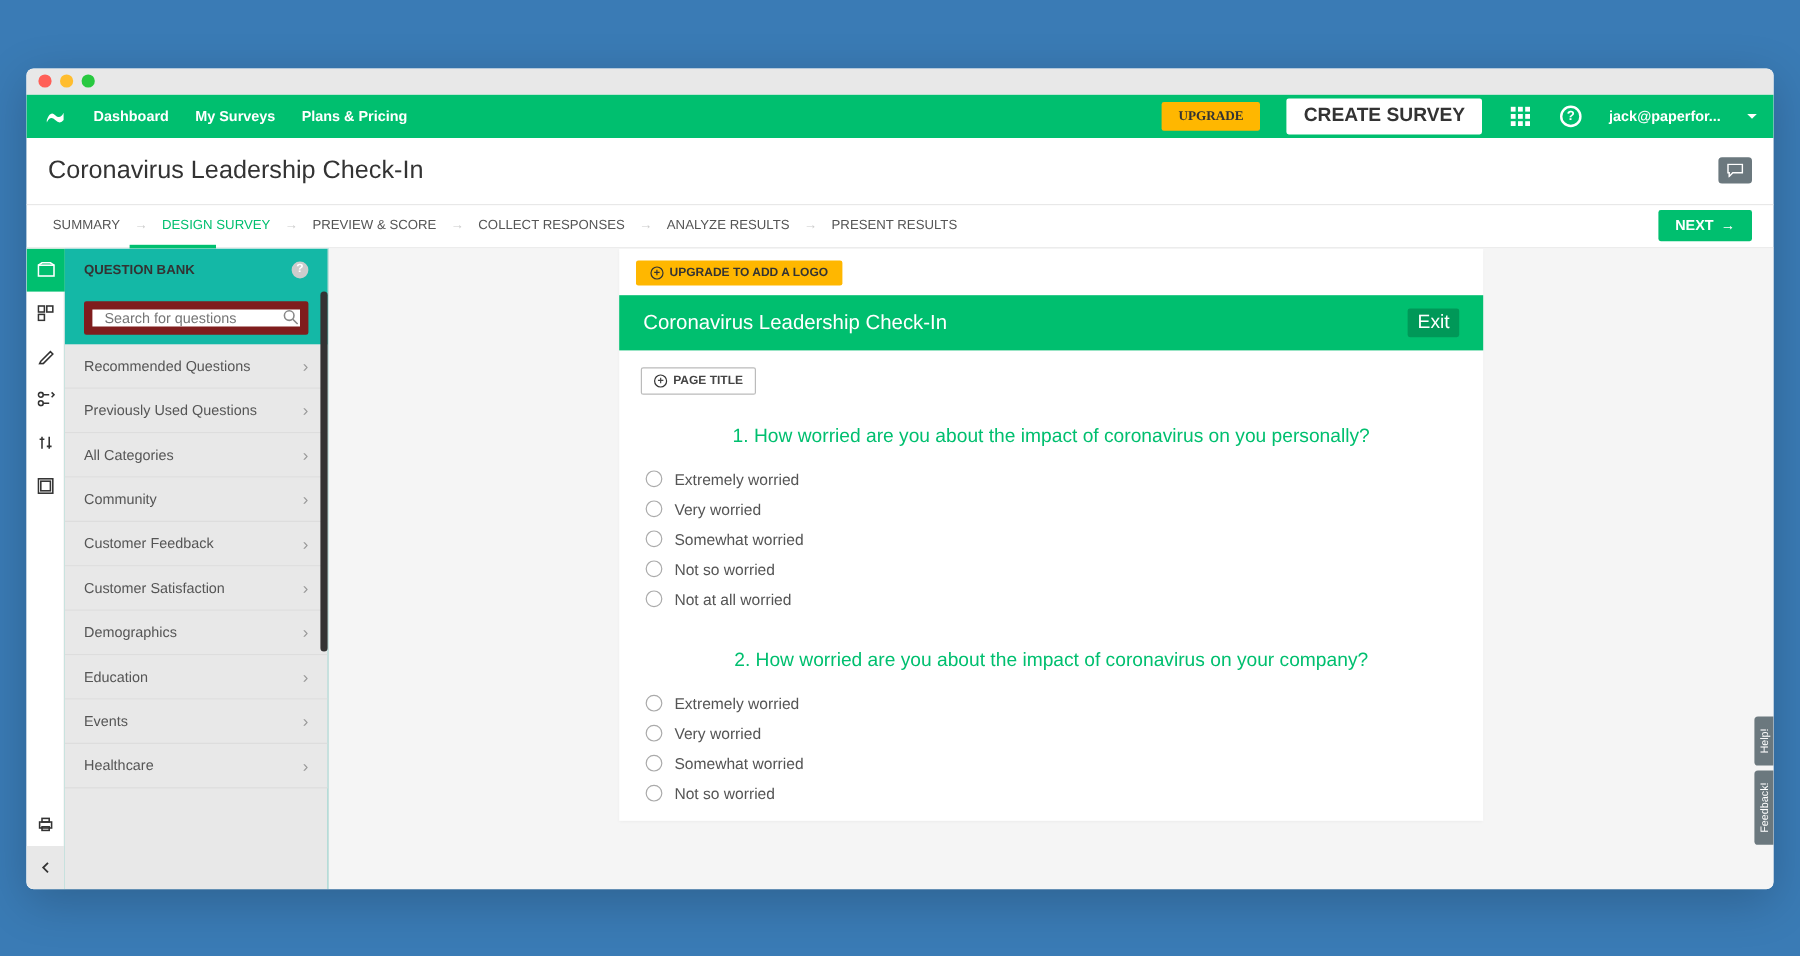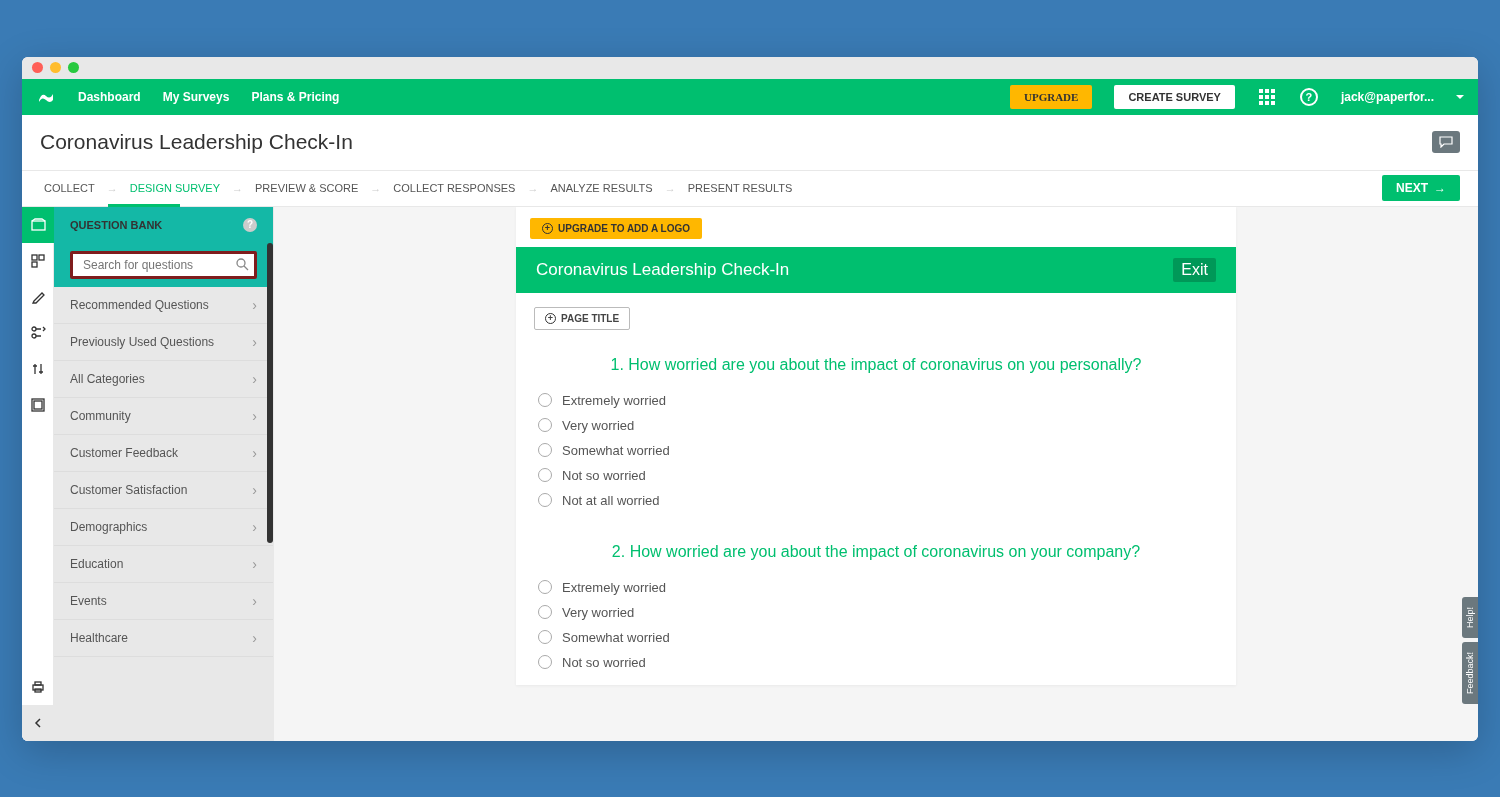--- a/index.html
+++ b/index.html
@@ -8,21 +8,21 @@
 .titlebar { height: 22px; background: #e8e8e8; display: flex; align-items: center; padding: 0 10px; gap: 7px; }
 .tb-dot { width: 11px; height: 11px; border-radius: 50%; }
 .tb-close { background: #ff5f57; }
 .tb-min { background: #ffbd2e; }
 .tb-max { background: #28c940; }
 .topnav { height: 36px; background: #00bf6f; display: flex; align-items: center; padding: 0 14px; gap: 22px; color: #fff; font-size: 12px; font-weight: 600; }
 .logo { width: 20px; height: 20px; display: flex; align-items: center; justify-content: center; }
 .logo svg { fill: #fff; }
 .topnav-spacer { flex: 1; }
 .btn-upgrade { background: #ffb700; color: #333; padding: 6px 14px; border-radius: 2px; font-weight: 600; font-size: 11px; cursor: pointer; font-family: Liberation Serif, serif; }
-.btn-create { background: #fff; color: #333; padding: 6px 14px; border-radius: 2px; font-weight: 600; font-size: 11px; cursor: pointer; }
+.btn-create { background: #fff; color: #333; padding: 6px 14px; border-radius: 2px; font-weight: 600; font-size: 16px; cursor: pointer; }
 .topnav-icon { width: 20px; height: 20px; display: flex; align-items: center; justify-content: center; cursor: pointer; }
 .grid-icon { display: grid; grid-template-columns: repeat(3, 4px); gap: 2px; }
 .grid-icon span { width: 4px; height: 4px; background: #fff; }
 .help-icon { width: 18px; height: 18px; border: 2px solid #fff; border-radius: 50%; display: flex; align-items: center; justify-content: center; font-size: 11px; font-weight: bold; color: #fff; }
 .user-label { font-size: 12px; }
 .caret-down { width: 0; height: 0; border-left: 4px solid transparent; border-right: 4px solid transparent; border-top: 4px solid #fff; }
 .header { height: 56px; display: flex; align-items: center; padding: 0 18px; border-bottom: 1px solid #e8e8e8; }
 .header-title { font-size: 21px; color: #333; font-weight: 400; flex: 1; }
 .chat-btn { width: 28px; height: 22px; background: #6b787e; border-radius: 3px; display: flex; align-items: center; justify-content: center; cursor: pointer; }
 .chat-btn svg { fill: #fff; }
@@ -38,21 +38,21 @@
 .rail-item { width: 32px; height: 36px; display: flex; align-items: center; justify-content: center; cursor: pointer; color: #333; }
 .rail-item.active { background: #00bf6f; color: #fff; }
 .rail-spacer { flex: 1; }
 .rail-collapse { width: 32px; height: 36px; display: flex; align-items: center; justify-content: center; cursor: pointer; color: #333; background: #e8e8e8; }
 .sidebar { width: 220px; background: #14b8a6; border-right: 1px solid #e8e8e8; display: flex; flex-direction: column; position: relative; }
 .sb-header { height: 36px; display: flex; align-items: center; padding: 0 16px; font-size: 11px; font-weight: 700; color: #333; }
 .sb-header-label { flex: 1; }
 .sb-help { width: 14px; height: 14px; border-radius: 50%; background: #ccc; color: #fff; font-size: 10px; display: flex; align-items: center; justify-content: center; }
 .sb-search-wrap { padding: 8px 16px; }
 .sb-search { position: relative; }
-.sb-search input { width: 100%; height: 28px; border: 3px solid #7f1d1d; border-radius: 2px; padding: 0 30px 0 10px; font-size: 12px; outline: none; color: #666; }
+.sb-search input { width: 100%; height: 28px; border: 7px solid #7f1d1d; border-radius: 2px; padding: 0 30px 0 10px; font-size: 12px; outline: none; color: #666; }
 .sb-search .search-icon { position: absolute; right: 8px; top: 6px; color: #888; }
 .sb-categories { flex: 1; overflow-y: auto; background: #e8e8e8; }
 .sb-cat { height: 37px; background: #e8e8e8; border-bottom: 1px solid #ddd; display: flex; align-items: center; padding: 0 16px; font-size: 12px; color: #555; cursor: pointer; }
 .sb-cat-label { flex: 1; }
 .sb-cat-chev { color: #999; font-size: 14px; }
 .sb-scrollbar { position: absolute; right: 0; top: 36px; width: 6px; height: 300px; background: #333; border-radius: 3px; }
 .canvas { flex: 1; background: #f5f5f5; overflow-y: auto; padding: 0 0 20px 0; }
 .canvas-inner { width: 720px; margin: 0 auto; }
 .canvas-toolbar { height: 38px; display: flex; align-items: center; padding: 0 4px; gap: 8px; }
 .tb-btn { background: #d8d8d8; color: #555; padding: 5px 10px; font-size: 11px; border-radius: 2px; cursor: pointer; display: flex; align-items: center; gap: 5px; }
@@ -119,21 +119,21 @@
   <div class="header">
     <div class="header-title">Coronavirus Leadership Check-In</div>
     <div class="chat-btn">
       <svg width="14" height="12" viewBox="0 0 14 12">
           <path d="M1 1h12v7H5l-3 3V8H1z" fill="none" stroke="#fff" stroke-width="1.2"></path>
         </svg>
     </div>
   </div>
 
   <div class="tabbar">
-    <span class="tab-step">COLLECT</span>
+    <span class="tab-step">SUMMARY</span>
     <span class="tab-arrow">→</span>
     <span class="tab-step active">DESIGN SURVEY</span>
     <span class="tab-arrow">→</span>
     <span class="tab-step">PREVIEW &amp; SCORE</span>
     <span class="tab-arrow">→</span>
     <span class="tab-step">COLLECT RESPONSES</span>
     <span class="tab-arrow">→</span>
     <span class="tab-step">ANALYZE RESULTS</span>
     <span class="tab-arrow">→</span>
     <span class="tab-step">PRESENT RESULTS</span>

